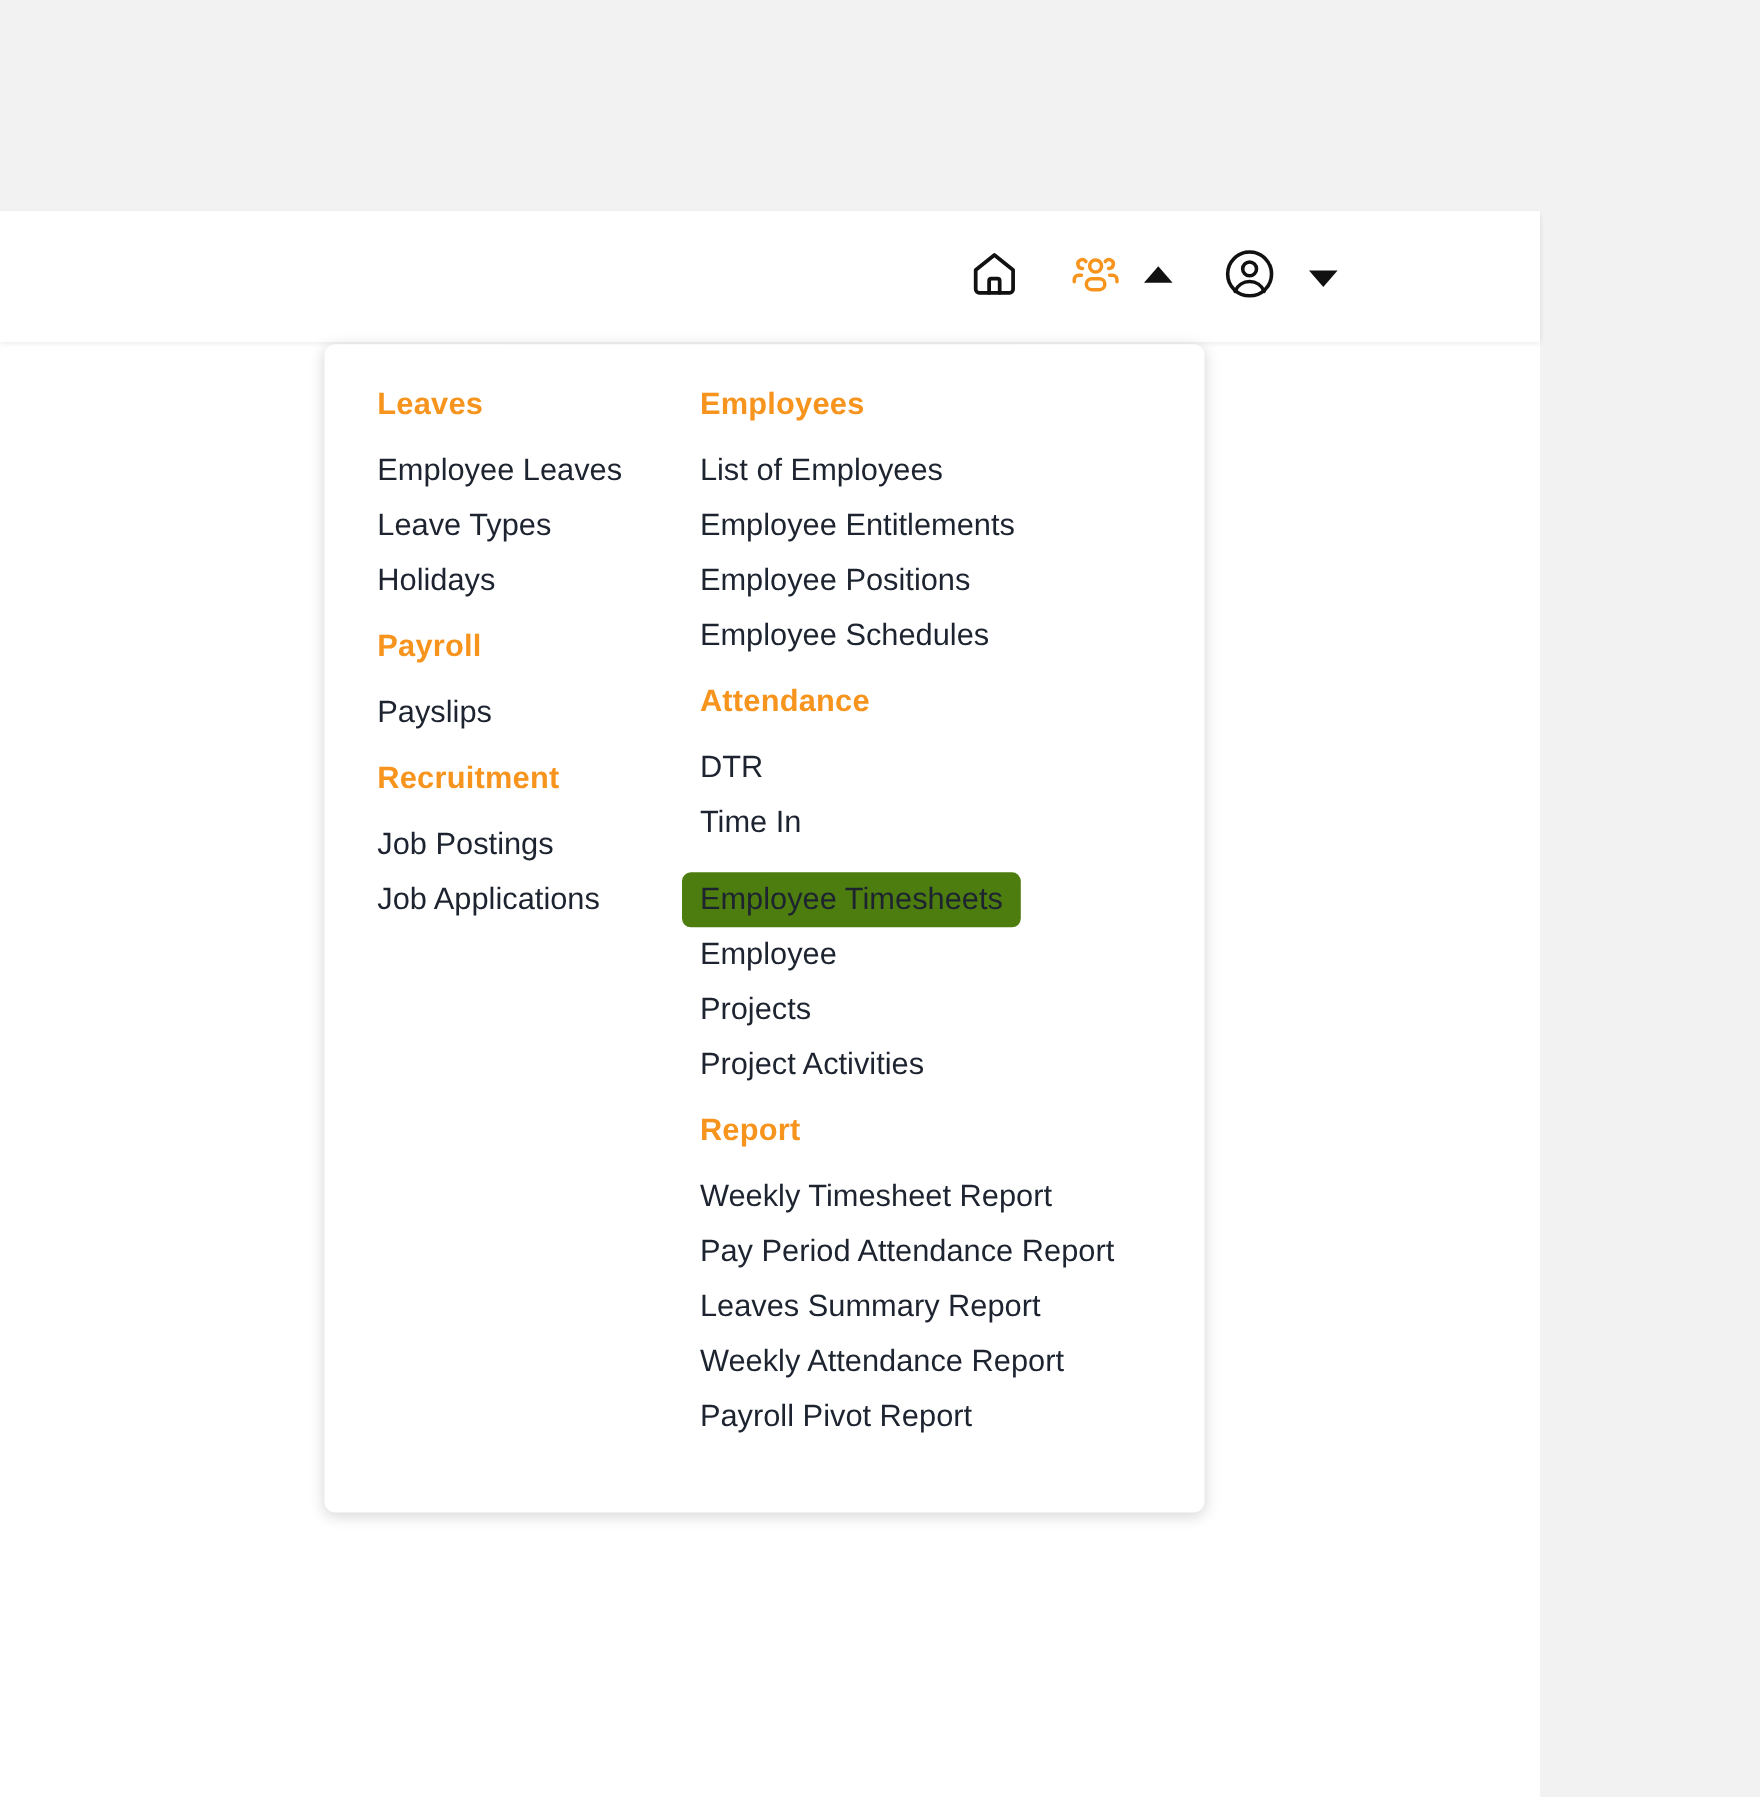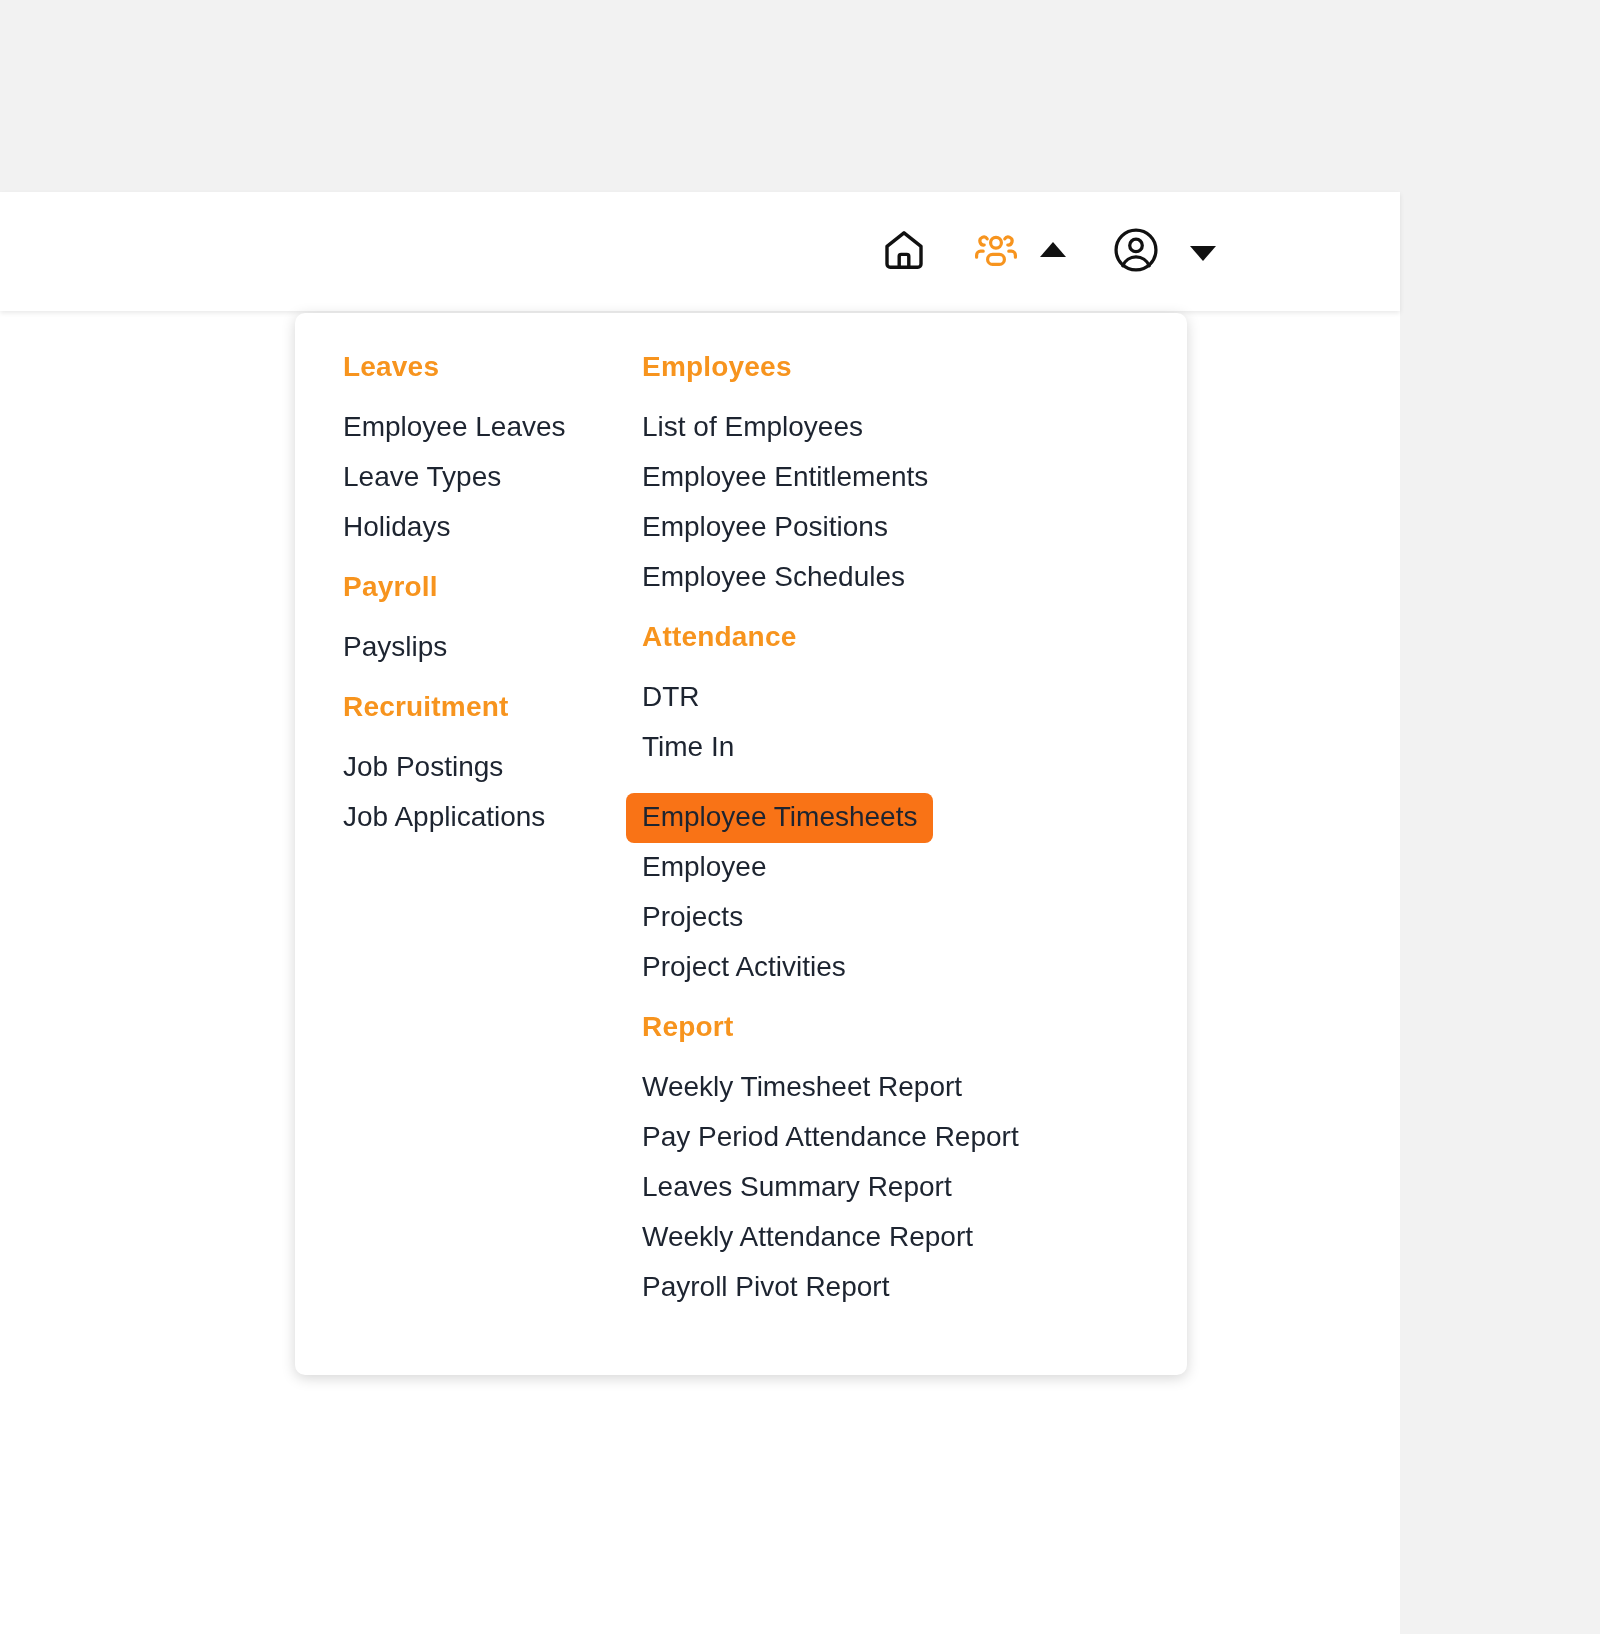--- a/index.html
+++ b/index.html
@@ -77,21 +77,21 @@
     margin-left: 22px;
     margin-top: 4px;
   }
   .gap-icons { width: 28px; }
 
   
   .mega-panel {
     position: absolute;
     left: 295px;
     top: 313px;
-    width: 892px;
+    width: 800px;
     height: 1062px;
     background: #ffffff;
     border-radius: 10px;
     box-shadow: 0 3px 14px rgba(0,0,0,0.17);
     box-sizing: border-box;
     padding: 36px 16px 0 0;
     display: flex;
     z-index: 10;
   }
   .panel-col {
@@ -118,21 +118,21 @@
     font-size: 28px;
     line-height: 1;
     padding: 10px 16px 12px 16px;
     margin: 0 0 0 -14px;
     border-radius: 8px;
     display: inline-block;
     cursor: pointer;
     white-space: nowrap;
   }
   .menu-item.active {
-    background: #f97316;
+    background: #4d7c0f;
   }
   .menu-list { display: flex; flex-direction: column; align-items: flex-start; gap: 0; }
 </style>
 </head>
 <body>
 
 <div class="app-frame">
 
   <div class="topbar">
     <div class="topbar-actions">

